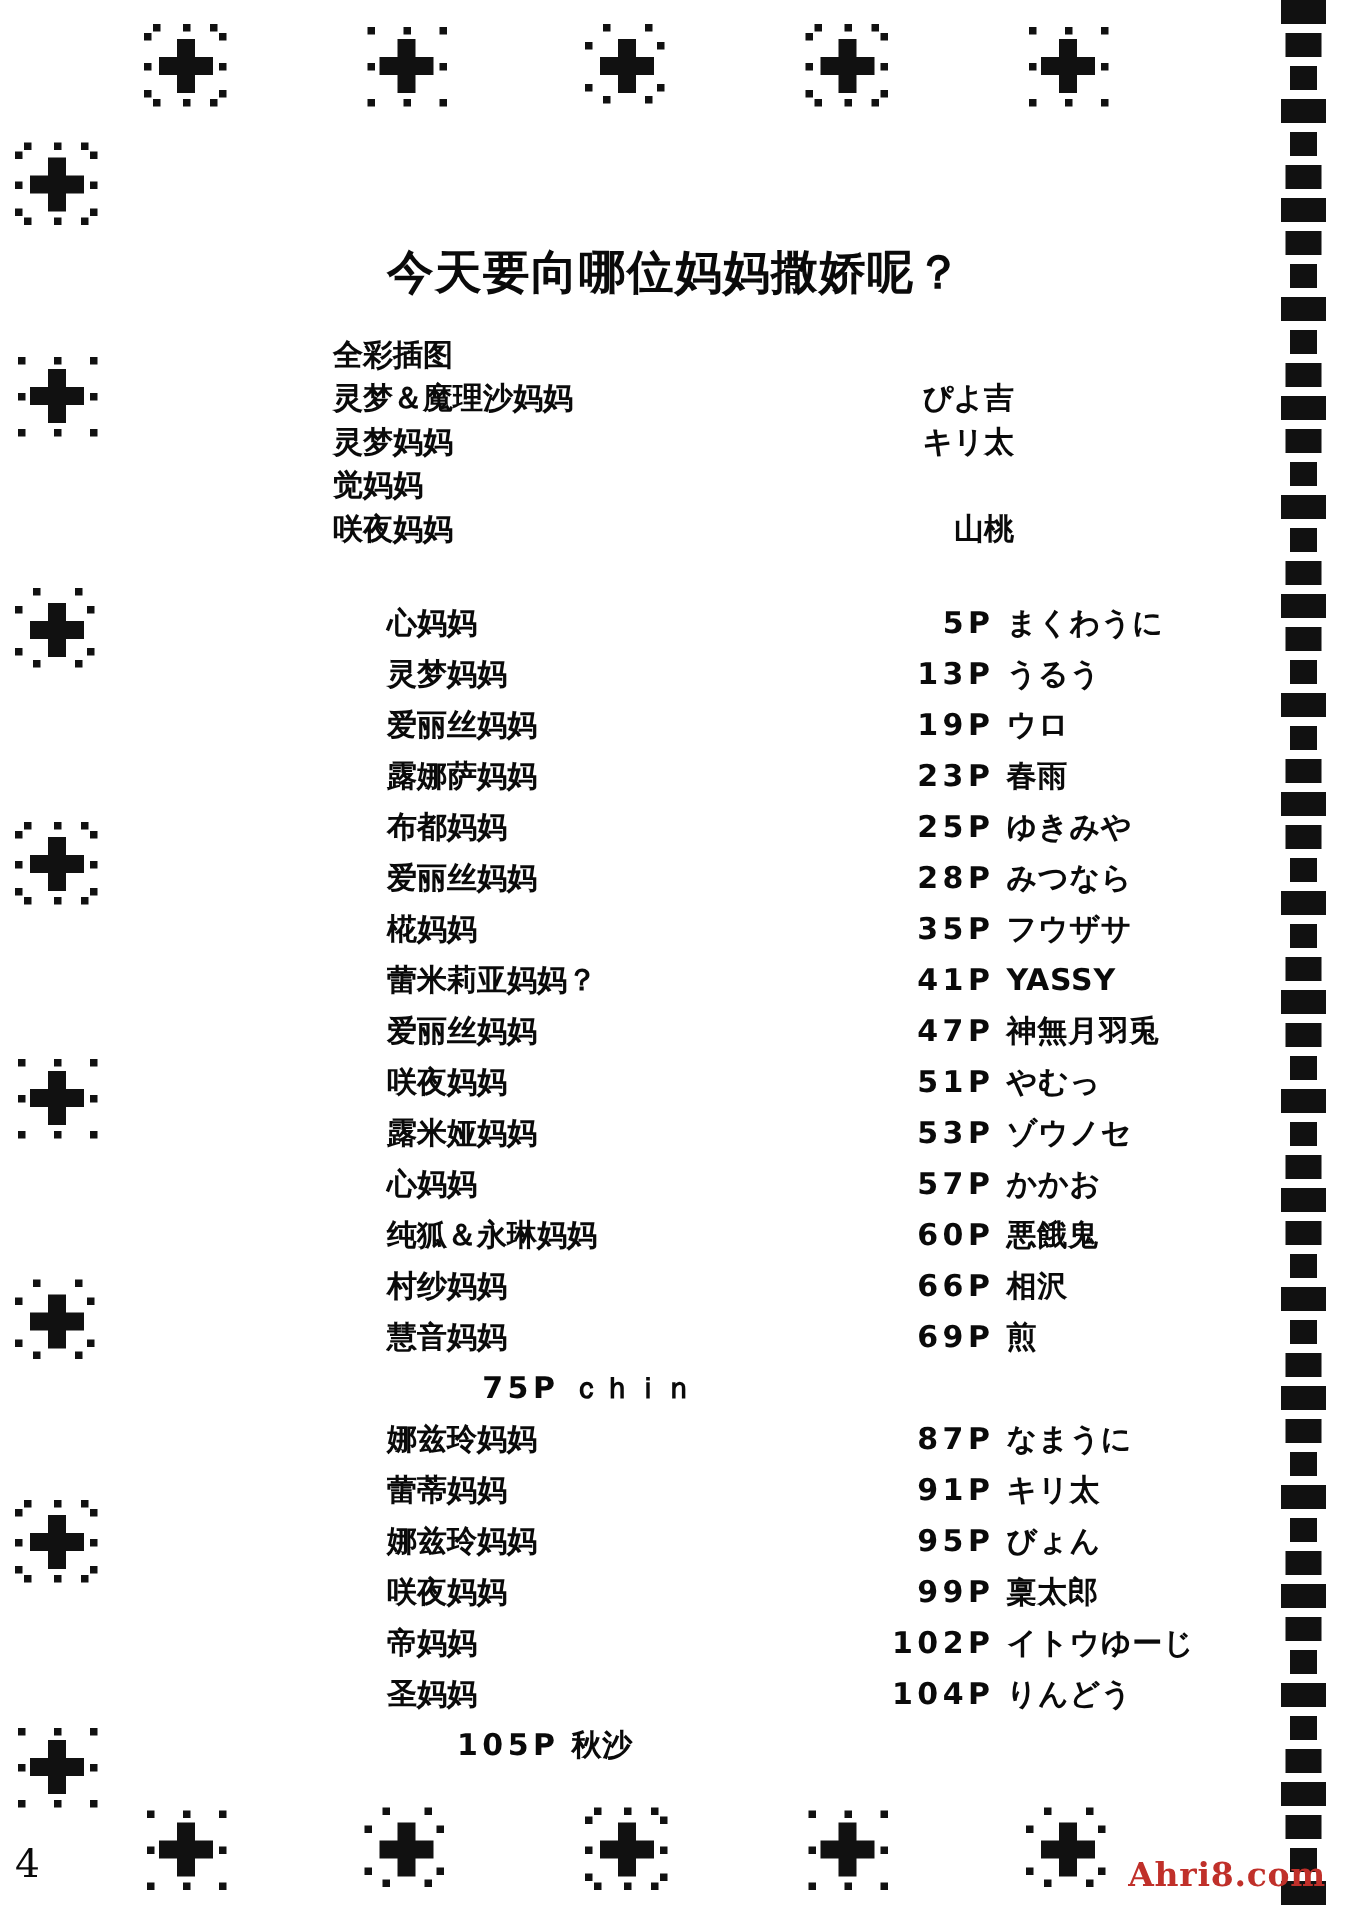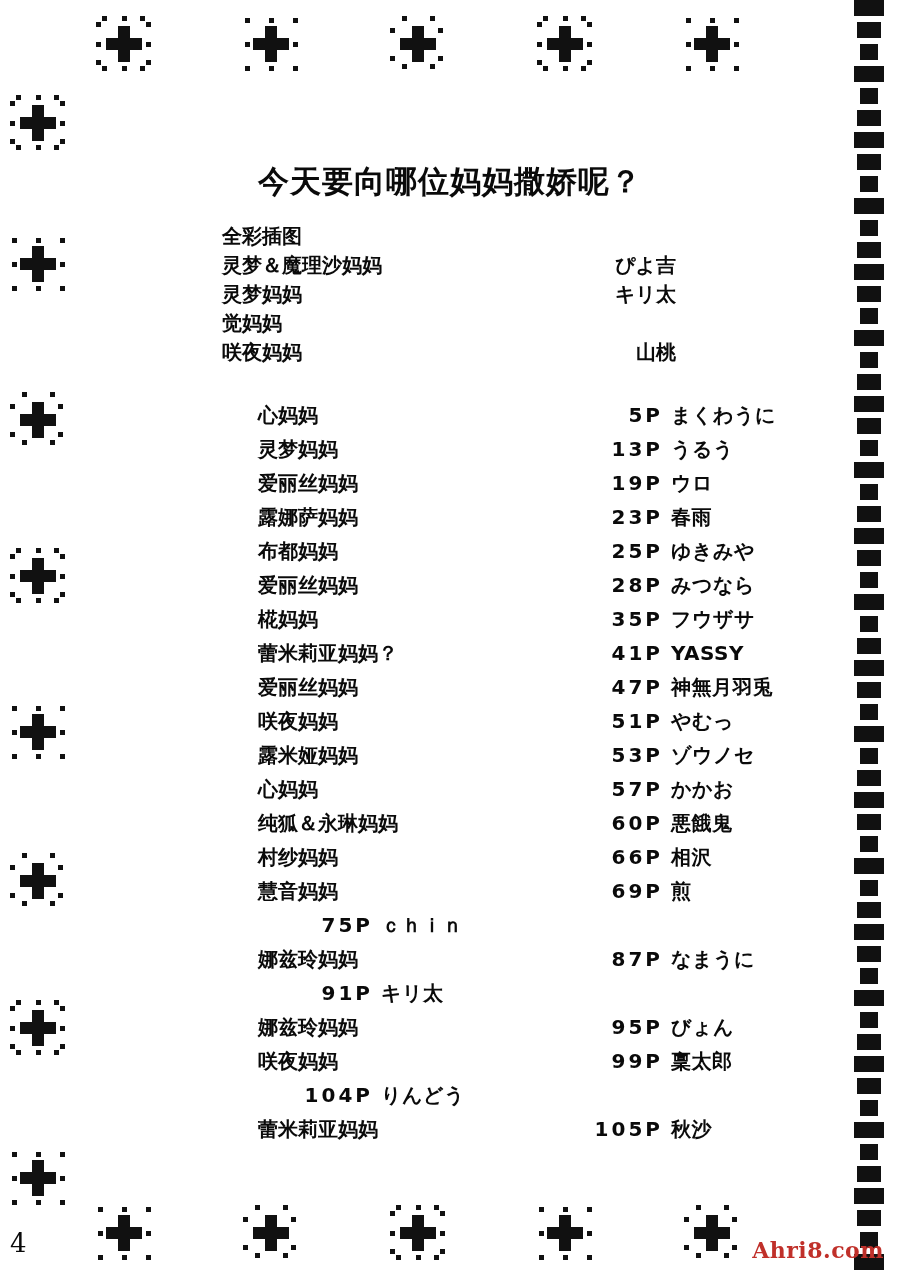--- a/index.html
+++ b/index.html
@@ -519,39 +519,45 @@
       <div class="toc-row">
         <span class="c-page">75P</span>
         <span class="c-author">ｃｈｉｎ</span>
       </div>
       <div class="toc-row">
         <span class="c-title">娜兹玲妈妈</span>
         <span class="c-page">87P</span>
         <span class="c-author">なまうに</span>
       </div>
       <div class="toc-row">
+        <span class="c-title">蕾蒂妈妈</span>
         <span class="c-page">91P</span>
         <span class="c-author">キリ太</span>
       </div>
       <div class="toc-row">
         <span class="c-title">娜兹玲妈妈</span>
         <span class="c-page">95P</span>
         <span class="c-author">びょん</span>
       </div>
       <div class="toc-row">
         <span class="c-title">咲夜妈妈</span>
         <span class="c-page">99P</span>
         <span class="c-author">稟太郎</span>
       </div>
       <div class="toc-row">
+        <span class="c-title">帝妈妈</span>
+        <span class="c-page">102P</span>
+        <span class="c-author">イトウゆーじ</span>
+      </div>
+      <div class="toc-row">
+        <span class="c-title">圣妈妈</span>
         <span class="c-page">104P</span>
         <span class="c-author">りんどう</span>
       </div>
       <div class="toc-row">
-        <span class="c-title">蕾米莉亚妈妈</span>
         <span class="c-page">105P</span>
         <span class="c-author">秋沙</span>
       </div>
     </div>
 </div>
 
 <div class="page-number">4</div>
 <div class="watermark">Ahri8.com</div>
 
 </body></html>

